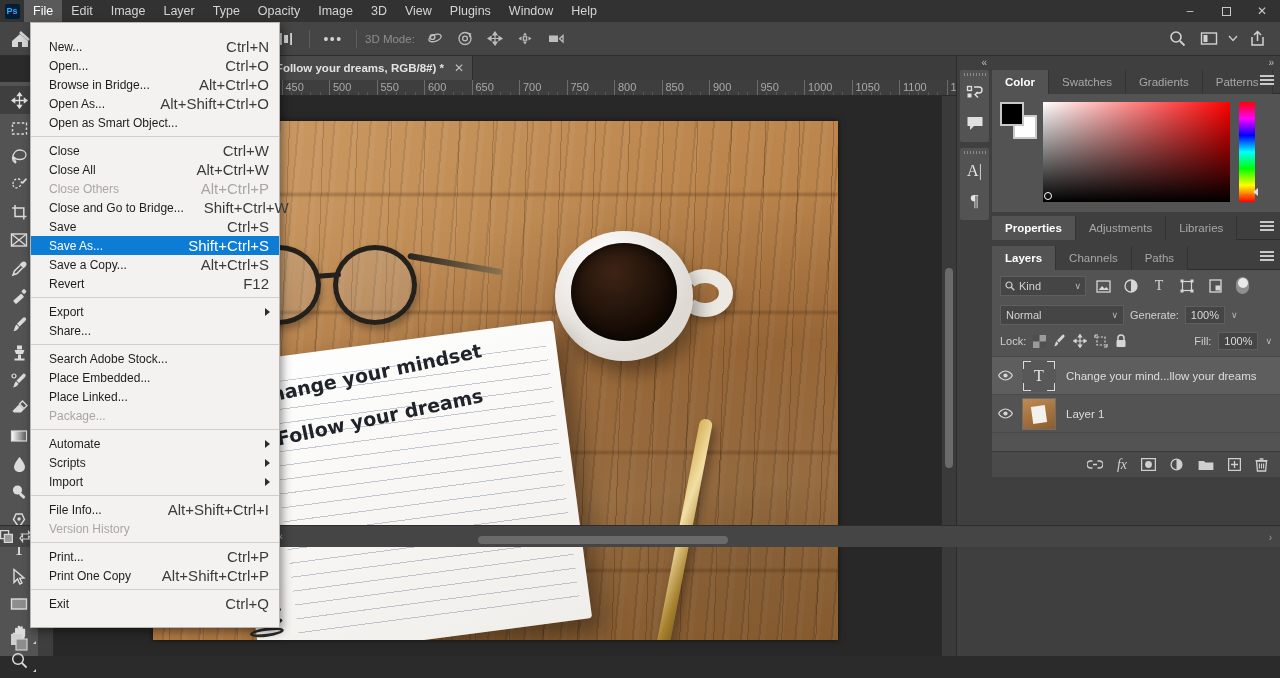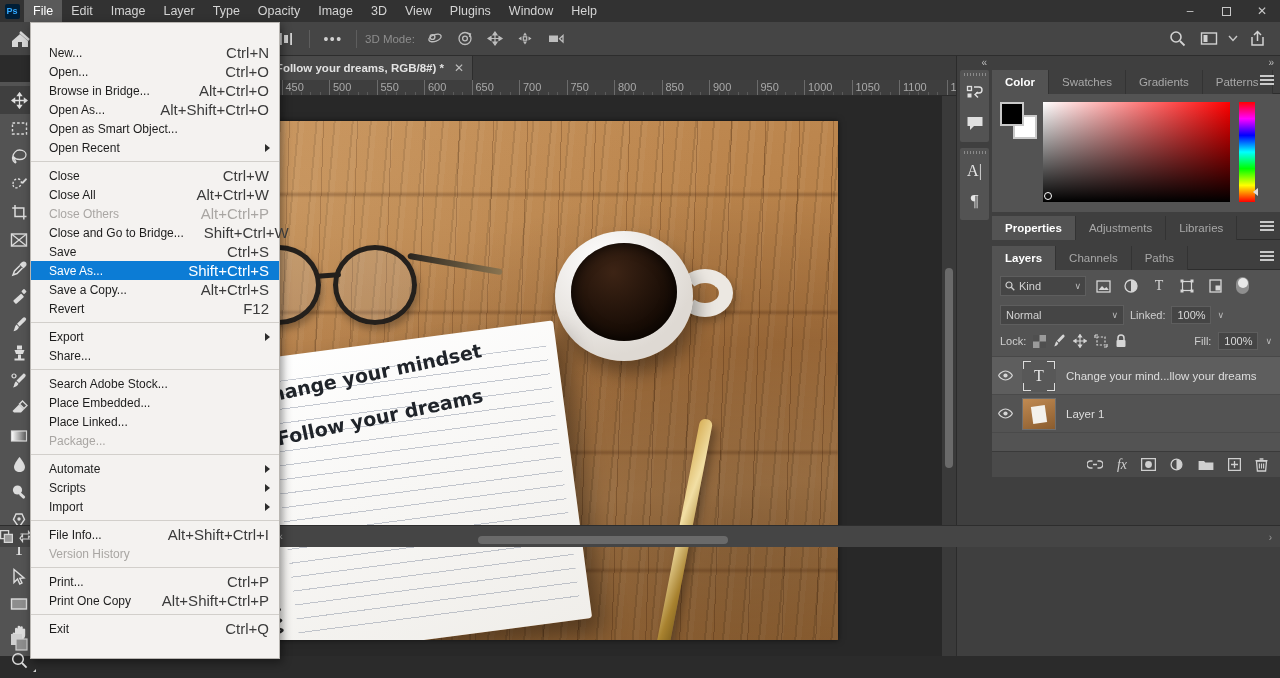--- a/index.html
+++ b/index.html
@@ -206,21 +206,21 @@
 
   .canv-scroll-v{ position:absolute; right:0; top:0; width:14px; height:560px; background:#3a3a3a; }
   .canv-scroll-v .thumb{ position:absolute; left:3px; top:172px; width:8px; height:200px;
     background:#6a6a6a; border-radius:4px; }
 
   
   .dropdown{
     position:absolute; left:30px; top:22px; width:250px;
     background:#f4f2f0; border:1px solid #b9b6b2;
     box-shadow:2px 3px 9px rgba(0,0,0,.45);
-    padding:20px 0; z-index:60;
+    padding:14px 0; z-index:60;
   }
   .dd-item{
     height:19px; display:flex; align-items:center; padding:0 10px 0 18px;
     color:#1d1d1d; font-size:12px; position:relative; white-space:nowrap;
   }
   .dd-item .lbl{ flex:1; }
   .dd-item .acc{ color:#3b3b3b; font-size:15px; margin-left:20px; }
   .dd-item.disabled .lbl,.dd-item.disabled .acc{ color:#a9a6a3; }
   .dd-item.hl{ background:#0c7cd5; }
   .dd-item.hl .lbl,.dd-item.hl .acc{ color:#fff; }
@@ -900,24 +900,20 @@
         <span class="lbl">Browse in Bridge...</span>
         <span class="acc">Alt+Ctrl+O</span>
       </div>
       <div class="dd-item">
         <span class="lbl">Open As...</span>
         <span class="acc">Alt+Shift+Ctrl+O</span>
       </div>
       <div class="dd-item">
         <span class="lbl">Open as Smart Object...</span>
       </div>
-      <div class="dd-item">
-        <span class="lbl">Open Recent</span>
-        <span class="arrow"></span>
-      </div>
       <div class="dd-sep"></div>
       <div class="dd-item">
         <span class="lbl">Close</span>
         <span class="acc">Ctrl+W</span>
       </div>
       <div class="dd-item">
         <span class="lbl">Close All</span>
         <span class="acc">Alt+Ctrl+W</span>
       </div>
       <div class="dd-item disabled">
@@ -1134,21 +1130,21 @@
             </svg>
         </div>
         <div class="toggle-pill"></div>
       </div>
 
       <div class="blendrow">
         <div class="blendsel">
           <span>Normal</span>
           <span class="cv">∨</span>
         </div>
-        <span class="lbl-s">Linked:</span>
+        <span class="lbl-s">Generate:</span>
         <span class="numbox">100%</span>
         <span class="cvs">∨</span>
       </div>
 
       <div class="lockrow">
         <span class="lbl-s">Lock:</span>
         <span class="lockico">
           <svg width="13" height="13" viewBox="0 0 13 13">
               <rect width="13" height="13" fill="#9b9b9b"></rect>
               <rect x="0" y="0" width="6.5" height="6.5" fill="#4f4f4f"></rect>

